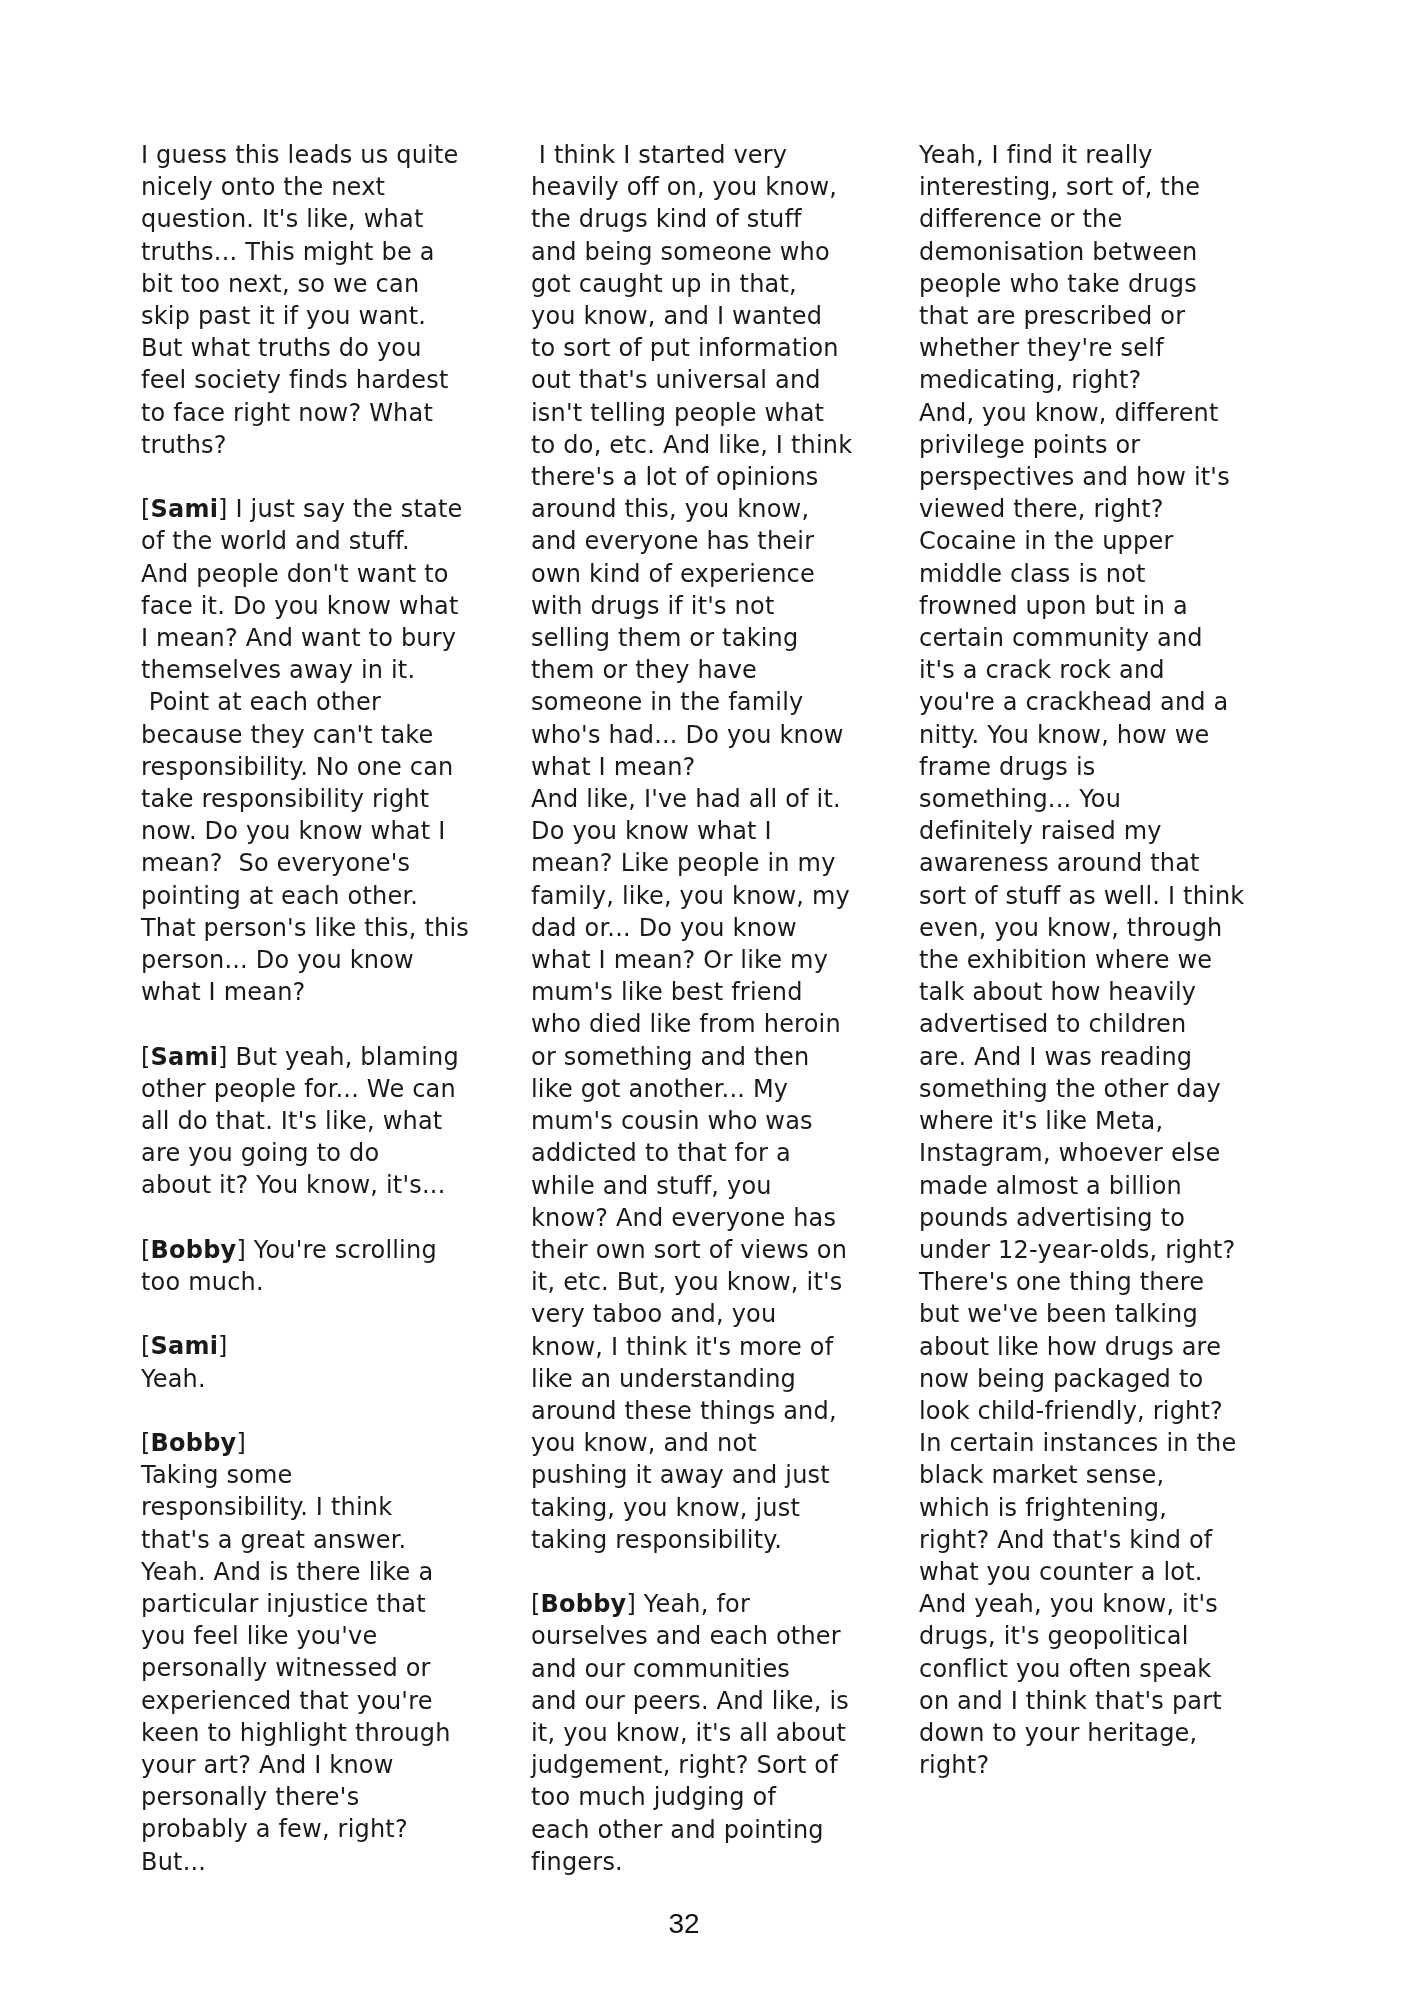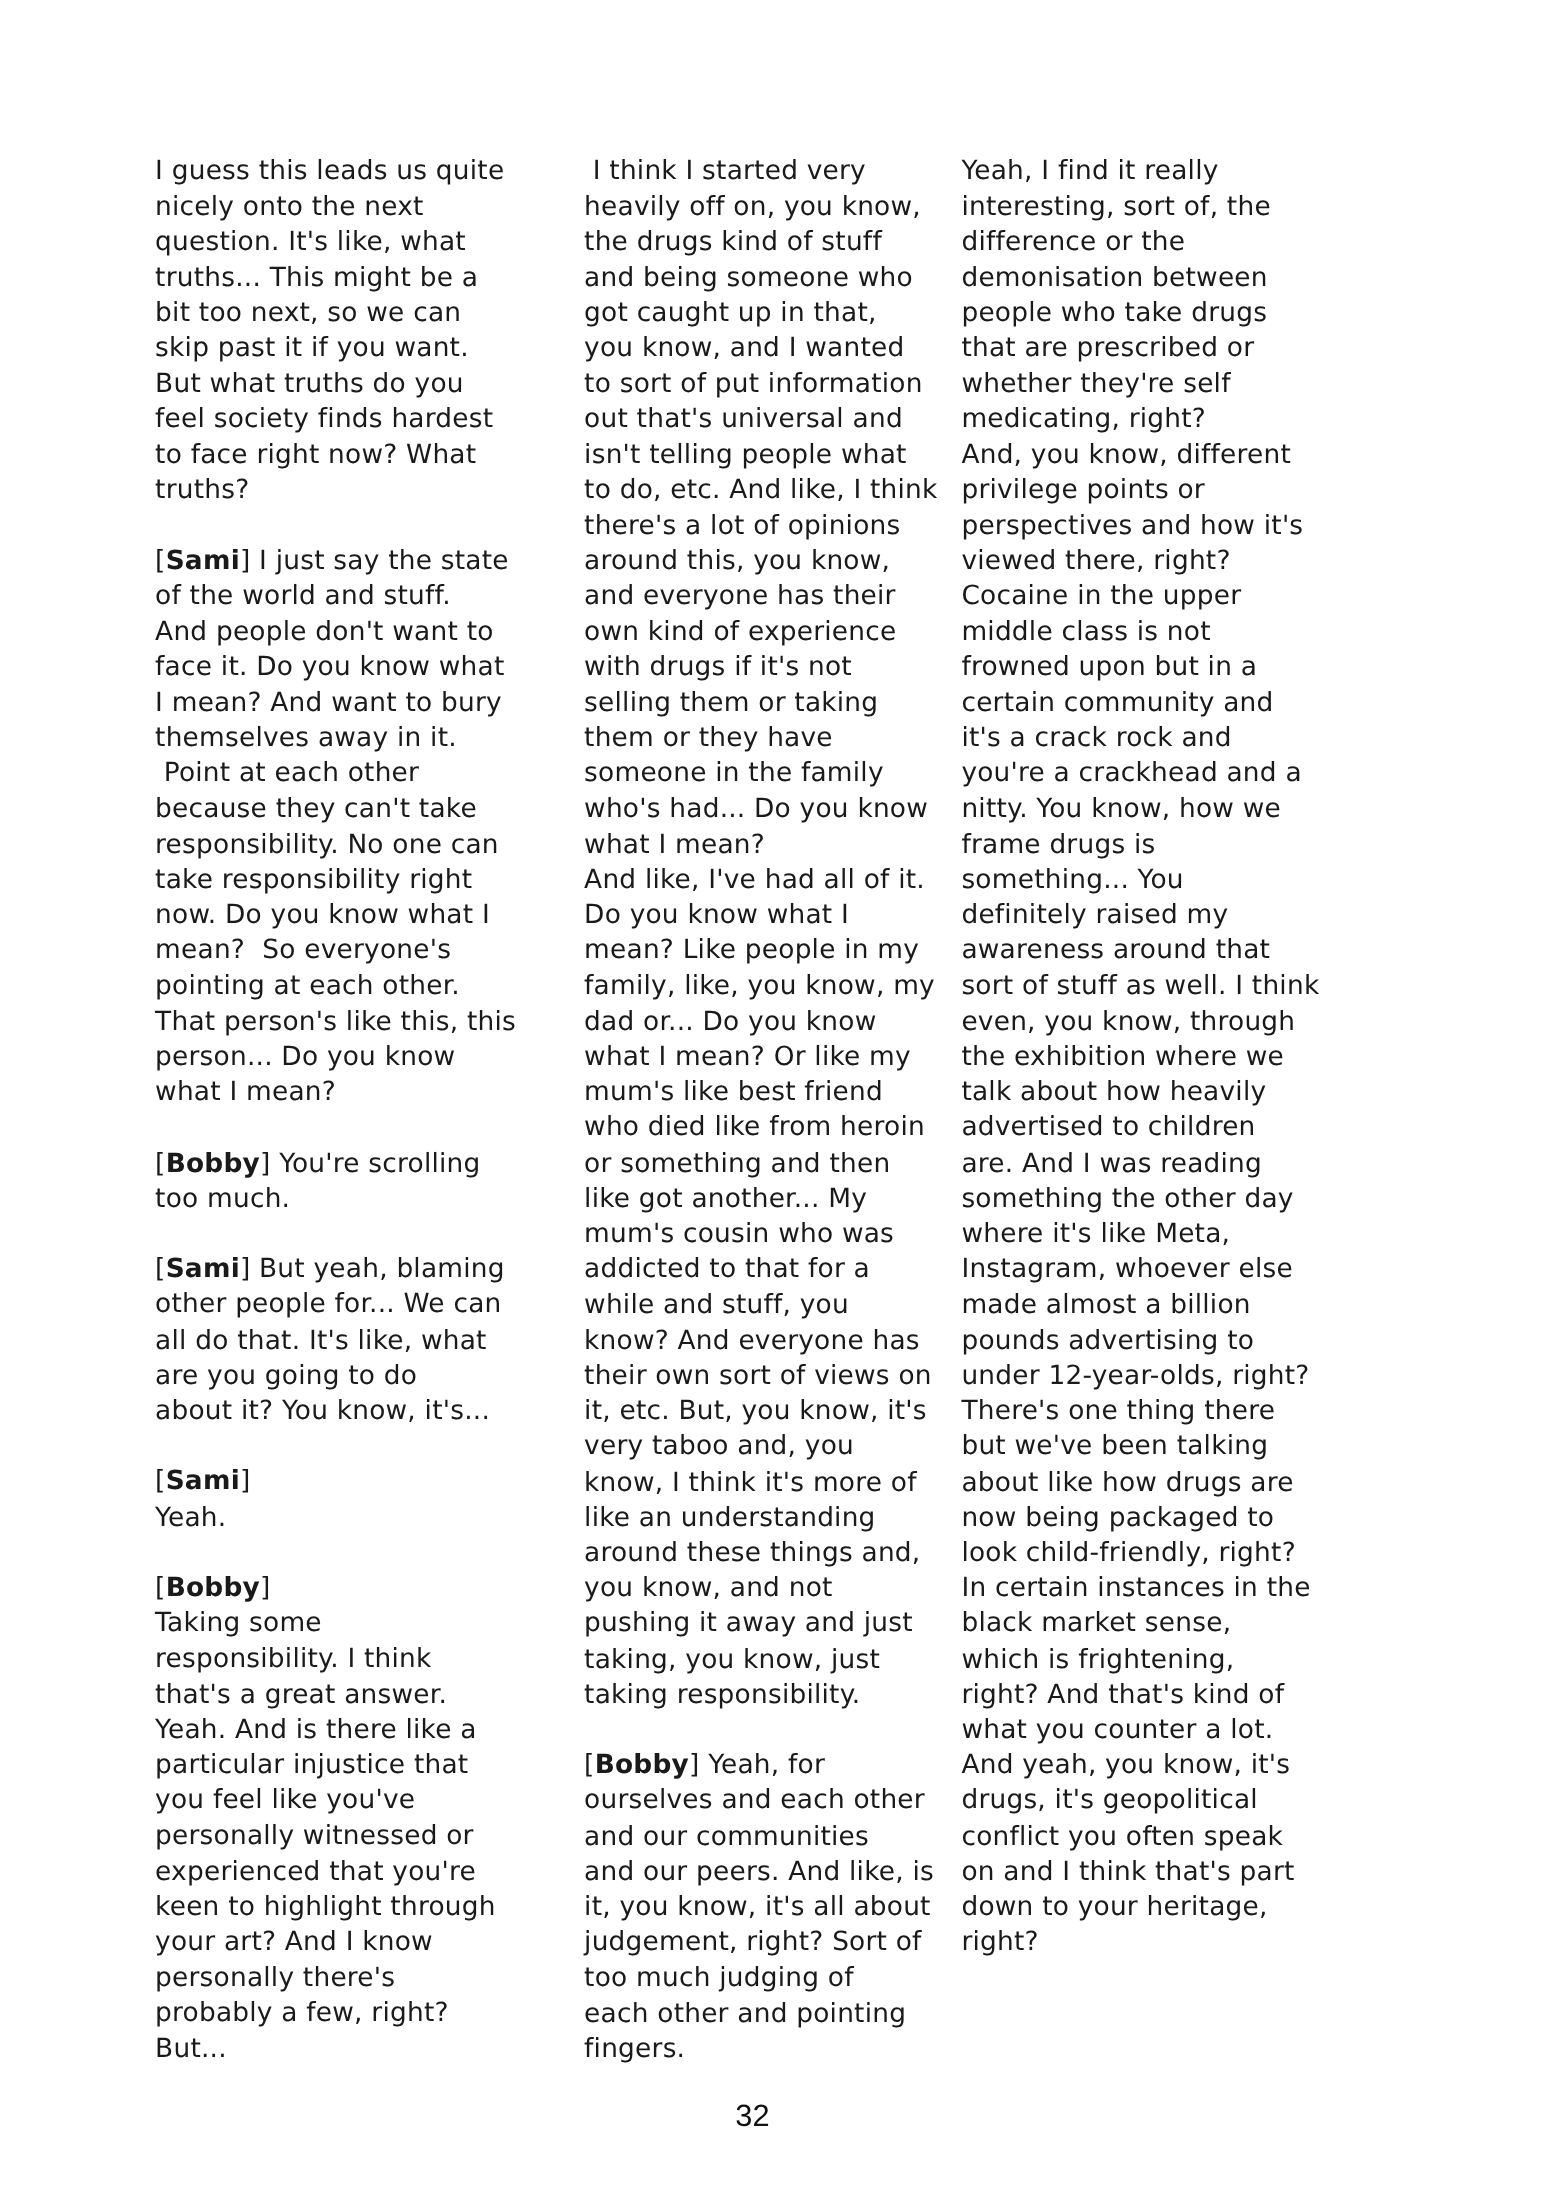--- a/index.html
+++ b/index.html
@@ -8,21 +8,21 @@
     width:1304px;
     height:2000px;
     background:#ffffff;
     font-family:"DejaVu Sans", sans-serif;
     color:#1a1a1a;
     overflow:hidden;
   }
   .col { position:absolute; top:139px; }
   .col:nth-child(1) { left:141px; }
   .col:nth-child(2) { left:531px; }
-  .col:nth-child(3) { left:874px; }
+  .col:nth-child(3) { left:919px; }
   .block { margin-bottom:32.2px; }
   .block:last-child { margin-bottom:0; }
   .line {
     font-size:24px;
     line-height:32.2px;
     white-space:pre;
     letter-spacing:0.2px;
   }
   .name { font-weight:bold; }
   .page-number {
@@ -67,29 +67,29 @@
           <div class="line">responsibility. No one can</div>
           <div class="line">take responsibility right</div>
           <div class="line">now. Do you know what I</div>
           <div class="line">mean?  So everyone's</div>
           <div class="line">pointing at each other.</div>
           <div class="line">That person's like this, this</div>
           <div class="line">person... Do you know</div>
           <div class="line">what I mean?</div>
         </div>
         <div class="block">
-          <div class="line"><span>[</span><span class="name">Bobby</span><span>] You're scrolling</span></div>
-          <div class="line">too much.</div>
-        </div>
-        <div class="block">
           <div class="line"><span>[</span><span class="name">Sami</span><span>] But yeah, blaming</span></div>
           <div class="line">other people for... We can</div>
           <div class="line">all do that. It's like, what</div>
           <div class="line">are you going to do</div>
           <div class="line">about it? You know, it's...</div>
+        </div>
+        <div class="block">
+          <div class="line"><span>[</span><span class="name">Bobby</span><span>] You're scrolling</span></div>
+          <div class="line">too much.</div>
         </div>
         <div class="block">
           <div class="line"><span>[</span><span class="name">Sami</span><span>]</span></div>
           <div class="line">Yeah.</div>
         </div>
         <div class="block">
           <div class="line"><span>[</span><span class="name">Bobby</span><span>]</span></div>
           <div class="line">Taking some</div>
           <div class="line">responsibility. I think</div>
           <div class="line">that's a great answer.</div>

